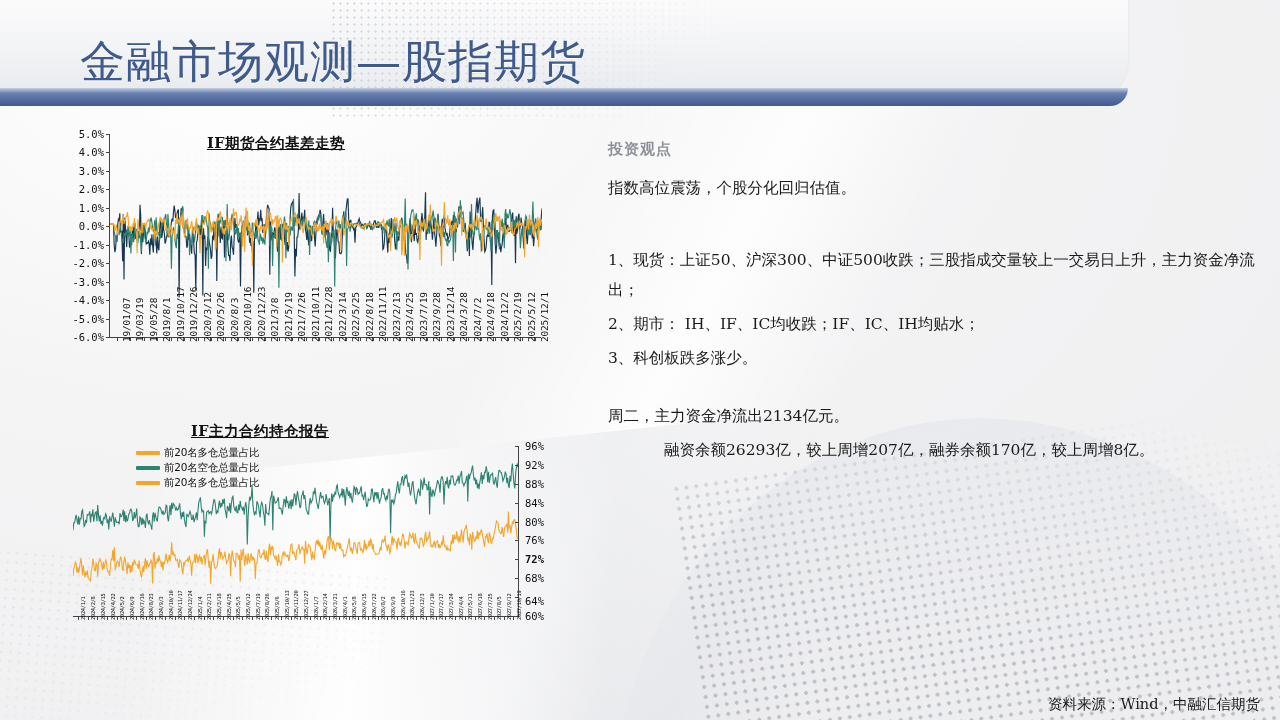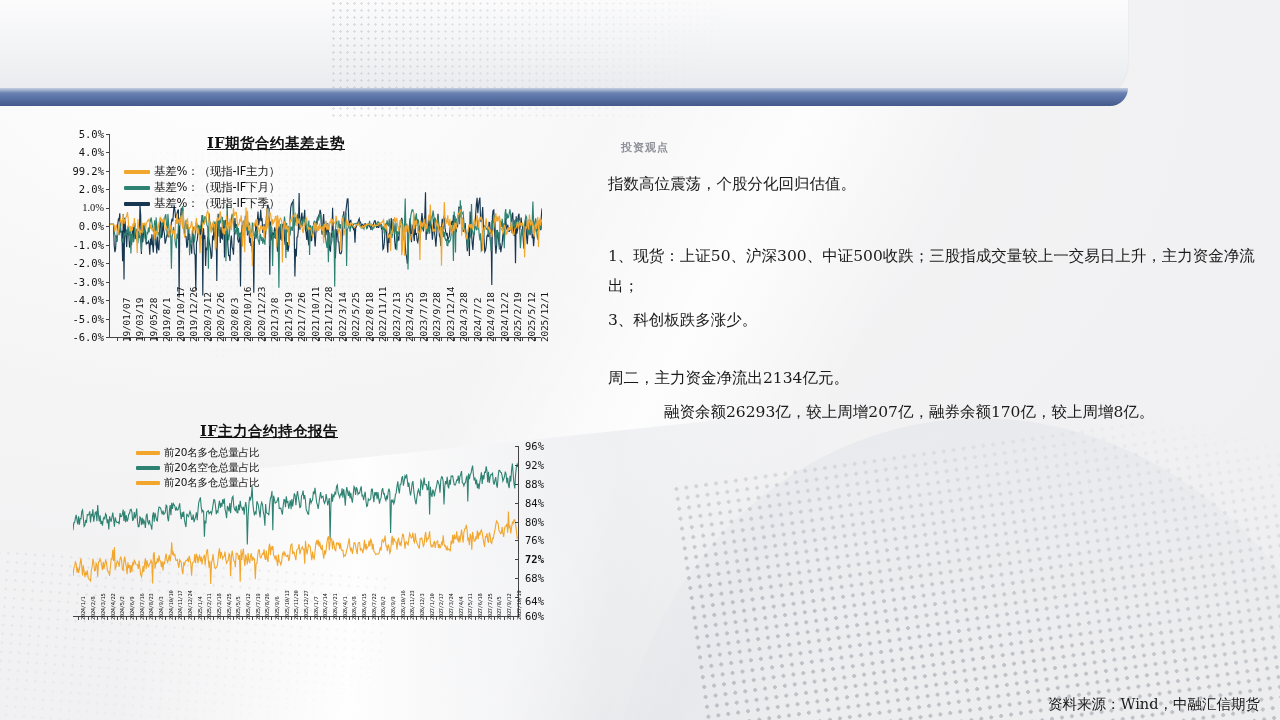--- a/index.html
+++ b/index.html
@@ -92,21 +92,21 @@
   .legend{position:absolute;}
   .legend-row{display:flex;align-items:center;margin-bottom:1px;white-space:nowrap;}
   .legend-swatch{width:26px;height:4px;margin-right:4px;flex:none;border-radius:1px;}
   .legend-label{font-size:11.5px;color:#111;
       font-family:"DejaVu Sans","Liberation Sans",sans-serif;letter-spacing:-.2px;}
   .legend2 .legend-label{font-size:10.5px;}
   .legend2 .legend-swatch{width:24px;height:4px;}
 
   
   .text-col{position:absolute;left:608px;top:140px;width:660px;}
-  .sec-head{font-size:11px;color:#8e9199;margin:0 0 14px 13px;font-weight:bold;
+  .sec-head{font-size:15px;color:#8e9199;margin:0 0 14px 0;font-weight:bold;
       font-family:"DejaVu Serif","Liberation Serif",serif;letter-spacing:1px;}
   .para{font-size:15.5px;color:#1a1a1a;line-height:30px;margin:0 0 4px 0;
       font-family:"DejaVu Serif","Liberation Serif",serif;}
   .gap-lg{height:38px;}
   .gap-md{height:24px;}
   .indent{padding-left:56px;}
   .source{position:absolute;right:10px;bottom:0;font-size:14.5px;color:#1a1a1a;
       font-family:"DejaVu Serif","Liberation Serif",serif;white-space:nowrap;}
   .source-wrap{position:absolute;left:608px;top:690px;width:662px;height:24px;}
 </style>
@@ -119,37 +119,38 @@
   <div class="bg-sheen2"></div>
   <div class="dots dots-mid"></div>
   <div class="dots dots-bl"></div>
   <div class="dots dots-br"></div>
 
   <div class="header">
     <div class="header-plate"></div>
     <div class="dots dots-header"></div>
     <div class="header-bar"></div>
     <div class="header-bar-hi"></div>
+    <div class="slide-title">金融市场观测—股指期货</div>
   </div>
 
   <div class="chart-col">
 
     <div class="chart-box" style="position:absolute;left:0;top:0;width:520px;height:280px;">
       <div class="chart-title" style="top:8px;left:40px;width:380px;">IF期货合约基差走势</div>
 
       <div id="c1-ylabels">
           <div class="ylab" style="top:3px;right:462px;width:60px;">5.0%</div>
           <div class="tick" style="left:60px;top:8px;"></div>
           <div class="ylab" style="top:21.454545454545457px;right:462px;width:60px;">4.0%</div>
           <div class="tick" style="left:60px;top:26.454545454545457px;"></div>
-          <div class="ylab" style="top:39.909090909090914px;right:462px;width:60px;">99.2%</div>
+          <div class="ylab" style="top:39.909090909090914px;right:462px;width:60px;">3.0%</div>
           <div class="tick" style="left:60px;top:44.909090909090914px;"></div>
           <div class="ylab" style="top:58.36363636363636px;right:462px;width:60px;">2.0%</div>
           <div class="tick" style="left:60px;top:63.36363636363636px;"></div>
-          <div class="ylab" style="top:76.81818181818183px;right:462px;width:60px;font-family:Liberation Serif, serif;">1.0%</div>
+          <div class="ylab" style="top:76.81818181818183px;right:462px;width:60px;">1.0%</div>
           <div class="tick" style="left:60px;top:81.81818181818183px;"></div>
           <div class="ylab" style="top:95.27272727272727px;right:462px;width:60px;">0.0%</div>
           <div class="tick" style="left:60px;top:100.27272727272727px;"></div>
           <div class="ylab" style="top:113.72727272727272px;right:462px;width:60px;">-1.0%</div>
           <div class="tick" style="left:60px;top:118.72727272727272px;"></div>
           <div class="ylab" style="top:132.1818181818182px;right:462px;width:60px;">-2.0%</div>
           <div class="tick" style="left:60px;top:137.1818181818182px;"></div>
           <div class="ylab" style="top:150.63636363636365px;right:462px;width:60px;">-3.0%</div>
           <div class="tick" style="left:60px;top:155.63636363636365px;"></div>
           <div class="ylab" style="top:169.0909090909091px;right:462px;width:60px;">-4.0%</div>
@@ -161,34 +162,20 @@
         </div>
       <div class="axisline" style="left:63px;top:8px;width:1px;height:203px;"></div>
       <div class="axisline" style="left:63px;top:211px;width:432px;height:1px;"></div>
 
       <svg id="c1-plot" width="432" height="203" viewBox="0 0 432 203" preserveAspectRatio="none" style="position:absolute;left:64px;top:8px;">
           <polyline fill="none" stroke="#17364F" stroke-width="1.15" points="0.0,90.4 0.7,90.4 1.4,90.4 2.1,90.4 2.8,90.4 3.5,90.4 4.2,111.5 4.9,118.2 5.6,114.6 6.3,101.8 7.0,107.7 7.7,90.8 8.4,85.4 9.1,86.4 9.8,79.2 10.5,97.9 11.2,97.7 11.9,97.4 12.6,127.2 13.3,80.1 14.0,145.4 14.7,83.7 15.4,91.8 16.1,104.3 16.7,113.1 17.4,95.9 18.1,98.7 18.8,100.1 19.5,113.5 20.2,111.5 20.9,100.3 21.6,110.9 22.3,95.8 23.0,93.1 23.7,105.9 24.4,89.0 25.1,101.7 25.8,104.9 26.5,95.1 27.2,101.8 27.9,96.7 28.6,102.1 29.3,104.1 30.0,70.8 30.7,81.4 31.4,120.0 32.1,95.9 32.8,108.3 33.5,99.2 34.2,97.4 34.9,91.0 35.6,105.7 36.3,109.9 37.0,108.8 37.7,109.2 38.4,107.3 39.1,109.7 39.8,120.6 40.5,104.6 41.2,111.3 41.9,100.3 42.6,111.3 43.3,118.5 44.0,101.3 44.7,97.8 45.4,100.9 46.1,108.4 46.8,119.5 47.5,102.5 48.2,113.8 48.9,116.3 49.6,99.9 50.2,84.8 50.9,90.1 51.6,103.8 52.3,100.4 53.0,86.8 53.7,96.2 54.4,99.9 55.1,109.7 55.8,107.3 56.5,102.4 57.2,100.7 57.9,100.4 58.6,103.1 59.3,97.2 60.0,99.1 60.7,95.4 61.4,88.3 62.1,84.6 62.8,87.4 63.5,77.8 64.2,71.6 64.9,76.7 65.6,84.0 66.3,81.3 67.0,79.4 67.7,76.8 68.4,75.4 69.1,163.5 69.8,88.3 70.5,84.5 71.2,74.2 71.9,79.1 72.6,72.5 73.3,81.0 74.0,94.5 74.7,101.0 75.4,102.7 76.1,102.6 76.8,113.8 77.5,111.5 78.2,95.9 78.9,106.1 79.6,99.8 80.3,108.8 81.0,113.7 81.7,119.7 82.4,96.4 83.1,92.8 83.7,109.0 84.4,119.7 85.1,120.7 85.8,155.9 86.5,108.5 87.2,106.1 87.9,99.1 88.6,92.6 89.3,96.1 90.0,92.4 90.7,104.5 91.4,93.4 92.1,81.0 92.8,161.6 93.5,94.3 94.2,105.2 94.9,101.2 95.6,131.9 96.3,113.5 97.0,116.2 97.7,103.3 98.4,103.3 99.1,106.9 99.8,111.1 100.5,115.9 101.2,124.8 101.9,122.1 102.6,101.4 103.3,106.3 104.0,92.3 104.7,103.0 105.4,107.5 106.1,87.4 106.8,146.9 107.5,90.5 108.2,79.7 108.9,95.7 109.6,95.8 110.3,109.0 111.0,92.7 111.7,104.1 112.4,104.8 113.1,89.5 113.8,88.6 114.5,123.5 115.2,85.9 115.9,90.8 116.5,85.9 117.2,96.8 117.9,111.1 118.6,121.5 119.3,121.6 120.0,126.9 120.7,107.3 121.4,101.5 122.1,113.3 122.8,115.2 123.5,120.8 124.2,103.1 124.9,83.9 125.6,93.9 126.3,90.8 127.0,90.5 127.7,104.6 128.4,108.1 129.1,107.3 129.8,98.7 130.5,152.5 131.2,102.8 131.9,91.2 132.6,95.6 133.3,86.8 134.0,101.6 134.7,93.6 135.4,81.7 136.1,88.3 136.8,83.6 137.5,101.4 138.2,95.3 138.9,93.5 139.6,108.8 140.3,103.9 141.0,112.0 141.7,109.5 142.4,117.7 143.1,107.3 143.8,158.8 144.5,103.9 145.2,102.7 145.9,89.0 146.6,103.4 147.3,87.1 148.0,77.5 148.7,91.5 149.4,85.2 150.0,86.0 150.7,75.8 151.4,86.1 152.1,85.2 152.8,99.0 153.5,93.1 154.2,90.2 154.9,104.2 155.6,100.5 156.3,85.0 157.0,75.7 157.7,70.8 158.4,73.2 159.1,74.7 159.8,140.7 160.5,87.4 161.2,100.4 161.9,106.4 162.6,98.3 163.3,103.2 164.0,99.0 164.7,93.2 165.4,104.6 166.1,95.2 166.8,106.0 167.5,117.8 168.2,109.6 168.9,92.2 169.6,93.4 170.3,105.7 171.0,93.2 171.7,106.7 172.4,89.8 173.1,92.8 173.8,90.2 174.5,105.3 175.2,111.2 175.9,94.9 176.6,115.9 177.3,108.0 178.0,117.6 178.7,113.1 179.4,95.4 180.1,84.0 180.8,73.3 181.5,69.9 182.2,68.7 182.8,67.7 183.5,80.5 184.2,99.0 184.9,142.6 185.6,114.8 186.3,122.5 187.0,103.1 187.7,102.9 188.4,95.8 189.1,58.9 189.8,95.7 190.5,90.9 191.2,83.7 191.9,78.7 192.6,91.9 193.3,83.8 194.0,84.8 194.7,75.7 195.4,95.5 196.1,99.1 196.8,106.0 197.5,90.4 198.2,106.1 198.9,111.3 199.6,93.0 200.3,92.3 201.0,106.8 201.7,106.4 202.4,94.1 203.1,100.0 203.8,89.8 204.5,103.6 205.2,112.4 205.9,99.1 206.6,88.0 207.3,84.4 208.0,85.3 208.7,81.1 209.4,81.2 210.1,75.9 210.8,79.2 211.5,94.6 212.2,100.8 212.9,89.1 213.6,80.1 214.3,92.5 215.0,103.3 215.7,87.0 216.3,94.2 217.0,101.1 217.7,89.3 218.4,96.5 219.1,107.6 219.8,116.3 220.5,117.1 221.2,100.3 221.9,101.6 222.6,73.8 223.3,98.6 224.0,102.9 224.7,115.3 225.4,124.3 226.1,107.8 226.8,95.4 227.5,97.6 228.2,107.9 228.9,108.1 229.6,118.7 230.3,119.6 231.0,119.7 231.7,117.5 232.4,99.7 233.1,87.7 233.8,77.2 234.5,90.3 235.2,88.9 235.9,77.0 236.6,71.1 237.3,65.0 238.0,64.9 238.7,84.8 239.4,89.3 240.1,87.1 240.8,86.4 241.5,89.9 242.2,93.2 242.9,92.3 243.6,95.5 244.3,94.8 245.0,108.7 245.7,93.3 246.4,92.8 247.1,89.4 247.8,89.1 248.5,86.5 249.2,84.6 249.8,88.0 250.5,88.1 251.2,90.6 251.9,93.3 252.6,89.9 253.3,93.5 254.0,91.8 254.7,89.9 255.4,89.7 256.1,90.9 256.8,94.2 257.5,93.4 258.2,89.8 258.9,90.1 259.6,92.8 260.3,92.5 261.0,96.0 261.7,91.4 262.4,91.2 263.1,91.3 263.8,88.8 264.5,86.8 265.2,86.8 265.9,90.6 266.6,93.4 267.3,93.3 268.0,89.7 268.7,94.0 269.4,90.4 270.1,89.9 270.8,91.1 271.5,94.6 272.2,96.3 272.9,115.5 273.6,114.4 274.3,108.8 275.0,97.7 275.7,89.5 276.4,96.7 277.1,108.7 277.8,118.6 278.5,99.6 279.2,109.0 279.9,95.4 280.6,93.6 281.3,84.1 282.0,101.7 282.6,96.9 283.3,85.2 284.0,91.9 284.7,106.8 285.4,114.4 286.1,113.1 286.8,97.1 287.5,107.6 288.2,102.4 288.9,106.6 289.6,90.3 290.3,92.0 291.0,88.2 291.7,83.8 292.4,87.5 293.1,98.6 293.8,91.2 294.5,95.0 295.2,110.0 295.9,119.9 296.6,122.8 297.3,129.6 298.0,123.1 298.7,103.5 299.4,91.5 300.1,84.0 300.8,100.8 301.5,108.3 302.2,91.5 302.9,92.8 303.6,100.7 304.3,107.1 305.0,90.2 305.7,100.7 306.4,99.0 307.1,106.5 307.8,108.3 308.5,103.7 309.2,91.6 309.9,105.4 310.6,95.7 311.3,86.4 312.0,79.1 312.7,87.3 313.4,97.5 314.1,89.6 314.8,82.0 315.5,58.3 316.1,106.0 316.8,90.8 317.5,99.5 318.2,91.8 318.9,83.2 319.6,94.7 320.3,93.2 321.0,81.9 321.7,95.6 322.4,105.6 323.1,97.1 323.8,84.8 324.5,98.1 325.2,104.5 325.9,112.7 326.6,101.7 327.3,90.0 328.0,79.7 328.7,89.6 329.4,101.9 330.1,103.2 330.8,112.1 331.5,95.1 332.2,84.9 332.9,94.7 333.6,83.3 334.3,81.7 335.0,93.9 335.7,98.2 336.4,101.5 337.1,98.9 337.8,105.9 338.5,104.3 339.2,102.6 339.9,96.6 340.6,88.7 341.3,90.8 342.0,86.9 342.7,94.8 343.4,81.1 344.1,92.0 344.8,82.1 345.5,90.3 346.2,98.2 346.9,91.5 347.6,92.2 348.3,82.9 348.9,73.1 349.6,73.5 350.3,73.2 351.0,72.5 351.7,88.4 352.4,83.8 353.1,97.2 353.8,97.1 354.5,96.2 355.2,89.1 355.9,100.2 356.6,106.4 357.3,117.3 358.0,107.1 358.7,92.6 359.4,121.9 360.1,77.5 360.8,89.7 361.5,98.4 362.2,109.4 362.9,116.0 363.6,103.9 364.3,98.8 365.0,89.1 365.7,79.5 366.4,69.9 367.1,63.9 367.8,79.1 368.5,72.0 369.2,66.5 369.9,63.6 370.6,86.2 371.3,88.1 372.0,81.9 372.7,73.0 373.4,92.5 374.1,106.1 374.8,117.7 375.5,116.3 376.2,112.0 376.9,102.2 377.6,100.9 378.3,102.9 379.0,88.3 379.7,88.6 380.4,98.8 381.1,97.9 381.8,151.1 382.4,82.6 383.1,76.5 383.8,75.9 384.5,94.6 385.2,109.5 385.9,119.8 386.6,111.9 387.3,96.1 388.0,99.8 388.7,107.7 389.4,112.6 390.1,109.2 390.8,118.1 391.5,113.5 392.2,109.8 392.9,100.2 393.6,98.3 394.3,107.6 395.0,94.1 395.7,83.8 396.4,93.5 397.1,95.9 397.8,90.7 398.5,96.9 399.2,97.4 399.9,96.3 400.6,95.3 401.3,89.1 402.0,81.2 402.7,78.6 403.4,95.0 404.1,101.9 404.8,86.2 405.5,129.3 406.2,82.2 406.9,99.6 407.6,95.5 408.3,82.1 409.0,79.7 409.7,95.6 410.4,90.9 411.1,83.6 411.8,91.0 412.5,90.5 413.2,105.2 413.9,114.6 414.6,97.4 415.3,86.3 415.9,87.7 416.6,103.0 417.3,110.3 418.0,98.8 418.7,88.9 419.4,85.0 420.1,101.2 420.8,87.4 421.5,88.7 422.2,104.3 422.9,100.4 423.6,112.3 424.3,102.8 425.0,90.3 425.7,86.3 426.4,97.3 427.1,96.8 427.8,90.4 428.5,97.8 429.2,86.3 429.9,91.9 430.6,96.1 431.3,82.6 432.0,74.4"></polyline>
           <polyline fill="none" stroke="#2E8271" stroke-width="1.15" points="0.0,90.4 0.7,90.4 1.4,90.4 2.1,90.4 2.8,90.4 3.5,90.4 4.2,97.1 4.9,100.9 5.6,102.2 6.3,106.8 7.0,106.6 7.7,96.6 8.4,96.4 9.1,101.2 9.8,94.5 10.5,90.9 11.2,98.8 11.9,106.6 12.6,105.6 13.3,109.1 14.0,99.2 14.7,99.6 15.4,102.8 16.1,99.2 16.7,95.6 17.4,99.1 18.1,91.6 18.8,99.6 19.5,101.9 20.2,94.3 20.9,119.5 21.6,101.1 22.3,100.9 23.0,107.8 23.7,107.6 24.4,99.4 25.1,89.0 25.8,99.9 26.5,106.0 27.2,105.7 27.9,109.3 28.6,98.4 29.3,101.8 30.0,102.5 30.7,108.5 31.4,117.5 32.1,97.5 32.8,100.0 33.5,89.5 34.2,95.4 34.9,103.1 35.6,107.1 36.3,106.9 37.0,98.7 37.7,99.6 38.4,93.6 39.1,98.5 39.8,89.2 40.5,86.1 41.2,83.5 41.9,88.6 42.6,93.2 43.3,97.1 44.0,95.2 44.7,86.3 45.4,111.6 46.1,83.4 46.8,91.6 47.5,101.8 48.2,98.5 48.9,98.6 49.6,105.3 50.2,104.3 50.9,99.1 51.6,88.7 52.3,92.1 53.0,87.4 53.7,86.9 54.4,86.7 55.1,82.1 55.8,80.2 56.5,90.8 57.2,103.2 57.9,79.9 58.6,89.3 59.3,99.0 60.0,99.8 60.7,101.5 61.4,134.7 62.1,102.6 62.8,98.3 63.5,93.1 64.2,97.0 64.9,105.7 65.6,110.6 66.3,114.2 67.0,99.9 67.7,104.6 68.4,91.8 69.1,85.2 69.8,84.4 70.5,83.7 71.2,82.3 71.9,75.9 72.6,72.2 73.3,84.5 74.0,95.4 74.7,95.8 75.4,93.1 76.1,85.8 76.8,95.1 77.5,89.8 78.2,98.5 78.9,92.9 79.6,121.3 80.3,106.4 81.0,108.7 81.7,107.7 82.4,102.2 83.1,100.5 83.7,100.9 84.4,108.5 85.1,102.5 85.8,95.6 86.5,88.0 87.2,91.6 87.9,96.0 88.6,90.8 89.3,101.0 90.0,91.6 90.7,94.8 91.4,86.2 92.1,90.3 92.8,81.3 93.5,88.9 94.2,89.6 94.9,82.2 95.6,84.5 96.3,84.1 97.0,91.3 97.7,92.9 98.4,134.7 99.1,79.2 99.8,88.0 100.5,88.6 101.2,94.7 101.9,94.9 102.6,94.0 103.3,97.7 104.0,87.4 104.7,90.9 105.4,96.5 106.1,97.9 106.8,92.8 107.5,85.3 108.2,84.7 108.9,102.7 109.6,87.0 110.3,88.3 111.0,84.7 111.7,83.1 112.4,83.6 113.1,93.3 113.8,86.4 114.5,90.8 115.2,93.6 115.9,127.3 116.5,102.0 117.2,70.0 117.9,98.6 118.6,106.3 119.3,101.7 120.0,91.8 120.7,92.7 121.4,84.5 122.1,79.9 122.8,82.7 123.5,87.9 124.2,98.0 124.9,95.9 125.6,100.3 126.3,91.5 127.0,97.5 127.7,103.7 128.4,94.1 129.1,103.5 129.8,101.0 130.5,98.6 131.2,103.4 131.9,102.0 132.6,103.9 133.3,97.2 134.0,91.9 134.7,95.4 135.4,90.0 136.1,85.9 136.8,95.7 137.5,94.6 138.2,99.8 138.9,88.7 139.6,90.0 140.3,99.7 141.0,102.8 141.7,99.5 142.4,88.5 143.1,95.8 143.8,101.9 144.5,102.3 145.2,97.4 145.9,105.0 146.6,96.1 147.3,97.0 148.0,105.3 148.7,107.5 149.4,110.7 150.0,100.1 150.7,101.0 151.4,107.0 152.1,103.0 152.8,109.8 153.5,105.1 154.2,106.7 154.9,110.6 155.6,96.4 156.3,94.9 157.0,87.0 157.7,92.0 158.4,83.5 159.1,83.0 159.8,111.8 160.5,91.5 161.2,93.0 161.9,93.9 162.6,131.9 163.3,101.1 164.0,104.0 164.7,97.1 165.4,104.4 166.1,94.0 166.8,94.0 167.5,96.5 168.2,105.0 168.9,153.8 169.6,101.0 170.3,90.8 171.0,90.6 171.7,100.3 172.4,97.7 173.1,96.2 173.8,89.9 174.5,82.6 175.2,89.9 175.9,124.1 176.6,89.0 177.3,98.1 178.0,93.3 178.7,92.6 179.4,98.7 180.1,101.7 180.8,93.1 181.5,93.3 182.2,96.9 182.8,92.7 183.5,64.9 184.2,91.8 184.9,91.2 185.6,82.8 186.3,87.9 187.0,82.0 187.7,80.7 188.4,88.0 189.1,84.7 189.8,87.1 190.5,92.6 191.2,90.4 191.9,92.5 192.6,87.0 193.3,83.9 194.0,86.0 194.7,88.3 195.4,83.4 196.1,87.6 196.8,97.1 197.5,91.6 198.2,92.6 198.9,86.5 199.6,120.9 200.3,91.3 201.0,93.9 201.7,98.9 202.4,91.7 203.1,97.0 203.8,88.1 204.5,87.1 205.2,87.9 205.9,94.5 206.6,89.7 207.3,89.9 208.0,82.3 208.7,86.3 209.4,79.4 210.1,83.4 210.8,81.0 211.5,89.8 212.2,99.8 212.9,90.7 213.6,90.2 214.3,100.1 215.0,100.6 215.7,105.7 216.3,109.8 217.0,113.8 217.7,99.8 218.4,128.2 219.1,98.1 219.8,105.6 220.5,111.6 221.2,109.3 221.9,107.2 222.6,96.8 223.3,103.4 224.0,95.3 224.7,152.5 225.4,98.2 226.1,87.8 226.8,87.3 227.5,90.8 228.2,93.8 228.9,86.5 229.6,94.7 230.3,90.1 231.0,94.8 231.7,91.9 232.4,84.0 233.1,80.9 233.8,91.5 234.5,94.8 235.2,84.9 235.9,79.1 236.6,132.1 237.3,95.4 238.0,94.3 238.7,91.7 239.4,90.7 240.1,97.7 240.8,92.0 241.5,90.0 242.2,90.0 242.9,92.6 243.6,90.0 244.3,90.0 245.0,89.7 245.7,89.8 246.4,89.4 247.1,89.4 247.8,90.2 248.5,90.5 249.2,88.3 249.8,91.2 250.5,91.6 251.2,93.8 251.9,92.5 252.6,93.9 253.3,93.2 254.0,94.8 254.7,91.6 255.4,92.0 256.1,92.4 256.8,94.1 257.5,91.2 258.2,91.6 258.9,91.4 259.6,86.9 260.3,92.3 261.0,92.7 261.7,93.6 262.4,95.3 263.1,92.0 263.8,94.0 264.5,92.0 265.2,92.0 265.9,91.8 266.6,89.6 267.3,88.6 268.0,87.6 268.7,88.9 269.4,88.8 270.1,90.3 270.8,91.3 271.5,90.5 272.2,93.1 272.9,95.8 273.6,92.3 274.3,99.9 275.0,93.5 275.7,96.0 276.4,90.6 277.1,86.3 277.8,90.9 278.5,91.7 279.2,84.7 279.9,93.8 280.6,99.1 281.3,100.3 282.0,104.0 282.6,91.9 283.3,85.6 284.0,96.6 284.7,100.4 285.4,94.5 286.1,88.8 286.8,116.3 287.5,97.4 288.2,99.7 288.9,100.4 289.6,94.7 290.3,86.0 291.0,88.2 291.7,88.6 292.4,87.0 293.1,106.7 293.8,98.4 294.5,90.9 295.2,64.5 295.9,97.2 296.6,90.9 297.3,92.1 298.0,135.6 298.7,97.1 299.4,99.9 300.1,89.8 300.8,81.6 301.5,78.0 302.2,75.8 302.9,76.0 303.6,79.6 304.3,83.8 305.0,90.9 305.7,82.7 306.4,79.3 307.1,92.1 307.8,85.6 308.5,86.2 309.2,93.5 309.9,102.9 310.6,98.1 311.3,91.0 312.0,91.2 312.7,95.7 313.4,90.8 314.1,85.6 314.8,86.5 315.5,95.0 316.1,96.2 316.8,89.5 317.5,100.1 318.2,97.1 318.9,92.3 319.6,99.7 320.3,89.3 321.0,82.6 321.7,88.7 322.4,81.5 323.1,76.7 323.8,81.9 324.5,88.4 325.2,83.7 325.9,89.1 326.6,95.3 327.3,87.6 328.0,82.7 328.7,92.5 329.4,94.8 330.1,92.3 330.8,97.7 331.5,103.8 332.2,97.3 332.9,93.5 333.6,103.2 334.3,97.8 335.0,104.3 335.7,106.3 336.4,105.7 337.1,111.6 337.8,111.8 338.5,105.8 339.2,108.2 339.9,107.1 340.6,105.1 341.3,99.3 342.0,93.7 342.7,88.8 343.4,127.1 344.1,77.6 344.8,83.7 345.5,118.4 346.2,84.2 346.9,91.0 347.6,84.4 348.3,81.2 348.9,76.2 349.6,90.3 350.3,66.3 351.0,83.3 351.7,80.2 352.4,79.2 353.1,78.2 353.8,86.7 354.5,95.3 355.2,94.4 355.9,98.7 356.6,103.5 357.3,109.6 358.0,114.5 358.7,106.0 359.4,104.4 360.1,103.9 360.8,99.4 361.5,69.9 362.2,95.8 362.9,99.1 363.6,101.2 364.3,98.5 365.0,89.4 365.7,92.5 366.4,95.8 367.1,95.4 367.8,85.6 368.5,91.9 369.2,100.6 369.9,106.4 370.6,99.3 371.3,116.7 372.0,115.4 372.7,95.9 373.4,103.5 374.1,97.1 374.8,91.7 375.5,91.8 376.2,94.8 376.9,95.3 377.6,94.0 378.3,101.0 379.0,96.1 379.7,102.9 380.4,107.9 381.1,117.2 381.8,86.5 382.4,94.7 383.1,87.8 383.8,88.5 384.5,81.6 385.2,90.4 385.9,111.8 386.6,96.7 387.3,97.1 388.0,102.2 388.7,98.3 389.4,115.5 390.1,86.8 390.8,87.9 391.5,93.0 392.2,84.9 392.9,95.6 393.6,89.2 394.3,114.3 395.0,79.8 395.7,75.1 396.4,85.9 397.1,79.5 397.8,83.8 398.5,83.4 399.2,79.5 399.9,75.4 400.6,79.9 401.3,90.9 402.0,99.3 402.7,94.5 403.4,85.3 404.1,91.8 404.8,93.6 405.5,85.1 406.2,91.1 406.9,91.6 407.6,84.1 408.3,87.0 409.0,93.4 409.7,95.7 410.4,114.3 411.1,103.4 411.8,94.7 412.5,101.0 413.2,100.3 413.9,92.3 414.6,94.3 415.3,85.4 415.9,81.8 416.6,83.5 417.3,92.3 418.0,101.3 418.7,91.0 419.4,100.2 420.1,88.9 420.8,99.3 421.5,91.1 422.2,86.6 422.9,67.5 423.6,88.3 424.3,93.4 425.0,88.0 425.7,84.4 426.4,95.1 427.1,101.8 427.8,105.7 428.5,95.5 429.2,88.9 429.9,93.1 430.6,95.3 431.3,87.3 432.0,95.8"></polyline>
           <polyline fill="none" stroke="#F2A62C" stroke-width="1.15" points="0.0,90.4 0.7,90.4 1.4,90.4 2.1,90.4 2.8,90.4 3.5,90.4 4.2,91.2 4.9,97.6 5.6,94.0 6.3,90.7 7.0,94.5 7.7,100.6 8.4,97.8 9.1,91.8 9.8,88.6 10.5,85.1 11.2,86.7 11.9,92.4 12.6,85.6 13.3,80.4 14.0,89.9 14.7,85.6 15.4,85.3 16.1,82.9 16.7,82.2 17.4,78.1 18.1,83.6 18.8,92.6 19.5,92.9 20.2,97.4 20.9,92.0 21.6,94.6 22.3,96.6 23.0,89.6 23.7,91.5 24.4,84.0 25.1,92.5 25.8,94.5 26.5,99.2 27.2,119.2 27.9,85.3 28.6,92.1 29.3,95.7 30.0,100.8 30.7,95.8 31.4,98.2 32.1,98.6 32.8,89.6 33.5,90.3 34.2,90.7 34.9,88.6 35.6,95.2 36.3,89.9 37.0,88.2 37.7,86.5 38.4,87.0 39.1,84.7 39.8,89.5 40.5,94.8 41.2,90.9 41.9,96.1 42.6,96.0 43.3,94.2 44.0,93.0 44.7,105.3 45.4,97.3 46.1,97.3 46.8,100.4 47.5,101.5 48.2,93.8 48.9,89.2 49.6,87.0 50.2,82.9 50.9,86.3 51.6,84.9 52.3,88.0 53.0,87.7 53.7,83.9 54.4,87.2 55.1,93.9 55.8,96.5 56.5,93.2 57.2,95.4 57.9,96.3 58.6,100.1 59.3,103.7 60.0,98.2 60.7,90.8 61.4,93.6 62.1,100.0 62.8,97.0 63.5,98.1 64.2,96.4 64.9,105.3 65.6,85.4 66.3,90.0 67.0,79.6 67.7,89.9 68.4,87.0 69.1,84.9 69.8,91.4 70.5,84.8 71.2,81.3 71.9,88.7 72.6,94.7 73.3,77.0 74.0,98.8 74.7,103.6 75.4,99.3 76.1,90.5 76.8,87.9 77.5,84.2 78.2,93.3 78.9,94.7 79.6,94.5 80.3,93.9 81.0,90.8 81.7,87.1 82.4,93.1 83.1,99.4 83.7,99.2 84.4,92.3 85.1,96.2 85.8,88.5 86.5,84.0 87.2,99.2 87.9,93.9 88.6,98.4 89.3,101.7 90.0,119.2 90.7,100.7 91.4,102.2 92.1,97.9 92.8,89.2 93.5,89.9 94.2,89.7 94.9,86.5 95.6,88.4 96.3,82.5 97.0,79.0 97.7,77.0 98.4,79.2 99.1,89.0 99.8,87.2 100.5,94.4 101.2,98.7 101.9,94.9 102.6,89.4 103.3,87.9 104.0,92.0 104.7,90.1 105.4,116.2 106.1,113.4 106.8,86.4 107.5,83.4 108.2,86.3 108.9,85.8 109.6,80.2 110.3,77.4 111.0,83.8 111.7,87.9 112.4,94.9 113.1,99.6 113.8,94.3 114.5,100.4 115.2,93.7 115.9,97.0 116.5,81.4 117.2,90.9 117.9,95.5 118.6,89.2 119.3,90.5 120.0,84.3 120.7,92.7 121.4,96.1 122.1,88.0 122.8,88.2 123.5,74.4 124.2,82.1 124.9,80.1 125.6,78.2 126.3,78.2 127.0,85.6 127.7,92.6 128.4,90.6 129.1,90.2 129.8,85.8 130.5,86.8 131.2,81.2 131.9,90.6 132.6,112.7 133.3,93.1 134.0,85.8 134.7,118.0 135.4,91.9 136.1,73.5 136.8,93.2 137.5,76.8 138.2,91.5 138.9,96.9 139.6,91.3 140.3,103.0 141.0,101.5 141.7,98.5 142.4,131.8 143.1,95.0 143.8,88.7 144.5,92.5 145.2,89.0 145.9,85.5 146.6,92.5 147.3,85.3 148.0,94.1 148.7,94.1 149.4,100.2 150.0,96.1 150.7,92.1 151.4,91.5 152.1,95.9 152.8,92.9 153.5,92.2 154.2,103.9 154.9,91.8 155.6,95.8 156.3,97.2 157.0,74.5 157.7,94.5 158.4,88.0 159.1,82.8 159.8,78.5 160.5,79.5 161.2,84.9 161.9,91.9 162.6,85.0 163.3,89.6 164.0,87.6 164.7,86.4 165.4,82.4 166.1,82.3 166.8,113.0 167.5,81.2 168.2,86.1 168.9,93.4 169.6,85.9 170.3,84.1 171.0,85.0 171.7,87.6 172.4,128.6 173.1,97.1 173.8,92.7 174.5,87.2 175.2,94.7 175.9,95.1 176.6,92.3 177.3,94.9 178.0,93.9 178.7,111.3 179.4,92.0 180.1,85.2 180.8,87.6 181.5,86.7 182.2,82.1 182.8,82.7 183.5,82.0 184.2,81.2 184.9,81.1 185.6,79.5 186.3,83.5 187.0,92.1 187.7,87.7 188.4,89.5 189.1,84.3 189.8,89.6 190.5,92.9 191.2,92.9 191.9,91.3 192.6,96.9 193.3,99.0 194.0,91.8 194.7,91.5 195.4,87.0 196.1,83.9 196.8,85.1 197.5,92.6 198.2,95.0 198.9,93.4 199.6,94.8 200.3,94.8 201.0,94.3 201.7,100.1 202.4,102.2 203.1,99.8 203.8,91.0 204.5,90.0 205.2,97.4 205.9,88.9 206.6,95.1 207.3,96.8 208.0,91.9 208.7,96.9 209.4,89.6 210.1,95.0 210.8,93.1 211.5,93.5 212.2,97.0 212.9,91.8 213.6,109.3 214.3,90.0 215.0,93.7 215.7,86.7 216.3,92.6 217.0,96.1 217.7,90.0 218.4,95.0 219.1,95.8 219.8,88.1 220.5,88.6 221.2,84.6 221.9,92.1 222.6,85.0 223.3,86.9 224.0,88.4 224.7,89.0 225.4,88.1 226.1,81.9 226.8,85.8 227.5,88.5 228.2,99.5 228.9,96.4 229.6,94.4 230.3,99.2 231.0,116.6 231.7,88.7 232.4,85.0 233.1,83.7 233.8,101.8 234.5,96.8 235.2,96.4 235.9,89.3 236.6,85.3 237.3,92.3 238.0,87.5 238.7,91.0 239.4,92.3 240.1,91.7 240.8,90.0 241.5,88.9 242.2,89.7 242.9,91.5 243.6,92.7 244.3,93.3 245.0,92.8 245.7,92.0 246.4,90.4 247.1,90.5 247.8,91.2 248.5,89.8 249.2,91.0 249.8,92.4 250.5,93.0 251.2,93.1 251.9,94.0 252.6,91.9 253.3,92.4 254.0,93.6 254.7,91.3 255.4,92.6 256.1,90.3 256.8,91.0 257.5,89.8 258.2,90.3 258.9,90.0 259.6,90.1 260.3,90.9 261.0,91.3 261.7,89.9 262.4,91.6 263.1,92.8 263.8,91.3 264.5,90.8 265.2,92.3 265.9,91.3 266.6,91.6 267.3,91.2 268.0,91.6 268.7,89.6 269.4,89.8 270.1,90.4 270.8,88.8 271.5,88.1 272.2,88.5 272.9,86.9 273.6,85.7 274.3,93.6 275.0,91.6 275.7,95.1 276.4,90.4 277.1,97.0 277.8,99.2 278.5,103.3 279.2,102.2 279.9,99.9 280.6,117.0 281.3,96.8 282.0,99.9 282.6,94.9 283.3,87.0 284.0,87.4 284.7,83.1 285.4,88.8 286.1,86.1 286.8,83.9 287.5,91.0 288.2,94.6 288.9,97.2 289.6,88.5 290.3,91.3 291.0,85.4 291.7,121.3 292.4,115.1 293.1,90.2 293.8,93.3 294.5,121.7 295.2,92.8 295.9,92.2 296.6,98.2 297.3,90.8 298.0,92.1 298.7,96.8 299.4,100.0 300.1,103.5 300.8,105.1 301.5,100.5 302.2,100.6 302.9,100.0 303.6,77.8 304.3,95.1 305.0,86.9 305.7,89.1 306.4,86.0 307.1,91.6 307.8,98.5 308.5,97.4 309.2,98.9 309.9,126.0 310.6,87.1 311.3,92.4 312.0,88.6 312.7,93.1 313.4,89.7 314.1,84.6 314.8,90.4 315.5,97.2 316.1,89.3 316.8,95.0 317.5,90.6 318.2,86.0 318.9,80.7 319.6,86.7 320.3,70.6 321.0,83.6 321.7,89.2 322.4,92.7 323.1,97.8 323.8,95.3 324.5,95.6 325.2,98.4 325.9,89.5 326.6,85.6 327.3,92.5 328.0,89.4 328.7,94.8 329.4,97.8 330.1,99.2 330.8,92.9 331.5,131.7 332.2,93.2 332.9,90.0 333.6,91.4 334.3,68.0 335.0,83.8 335.7,84.2 336.4,89.6 337.1,87.5 337.8,81.4 338.5,91.2 339.2,91.1 339.9,85.0 340.6,92.3 341.3,98.0 342.0,99.3 342.7,95.8 343.4,91.2 344.1,97.2 344.8,89.0 345.5,89.3 346.2,95.1 346.9,90.0 347.6,84.8 348.3,79.5 348.9,80.1 349.6,77.7 350.3,76.4 351.0,75.8 351.7,101.8 352.4,84.3 353.1,92.4 353.8,94.8 354.5,97.0 355.2,99.2 355.9,101.2 356.6,105.1 357.3,99.2 358.0,97.7 358.7,91.6 359.4,92.4 360.1,90.1 360.8,94.4 361.5,89.9 362.2,93.1 362.9,95.5 363.6,89.7 364.3,85.4 365.0,91.8 365.7,91.6 366.4,86.3 367.1,80.9 367.8,85.2 368.5,93.8 369.2,87.8 369.9,83.1 370.6,85.1 371.3,82.4 372.0,87.6 372.7,117.0 373.4,99.6 374.1,93.0 374.8,95.5 375.5,89.0 376.2,84.4 376.9,91.8 377.6,92.7 378.3,95.7 379.0,92.7 379.7,97.3 380.4,96.2 381.1,99.8 381.8,103.0 382.4,99.1 383.1,96.1 383.8,93.4 384.5,86.8 385.2,82.0 385.9,79.2 386.6,87.5 387.3,82.7 388.0,87.4 388.7,83.7 389.4,81.8 390.1,86.8 390.8,93.0 391.5,95.5 392.2,94.3 392.9,99.1 393.6,97.4 394.3,91.1 395.0,91.5 395.7,95.6 396.4,100.1 397.1,99.5 397.8,93.3 398.5,96.9 399.2,93.9 399.9,93.3 400.6,95.9 401.3,87.9 402.0,93.2 402.7,98.3 403.4,101.1 404.1,100.5 404.8,94.3 405.5,94.1 406.2,93.7 406.9,90.2 407.6,87.7 408.3,94.7 409.0,91.6 409.7,86.6 410.4,91.7 411.1,88.8 411.8,92.4 412.5,88.7 413.2,91.5 413.9,92.5 414.6,123.2 415.3,99.4 415.9,92.3 416.6,94.5 417.3,86.8 418.0,87.5 418.7,95.6 419.4,80.5 420.1,87.5 420.8,91.7 421.5,86.8 422.2,89.2 422.9,92.1 423.6,98.3 424.3,102.7 425.0,91.6 425.7,89.9 426.4,94.9 427.1,87.4 427.8,82.9 428.5,113.1 429.2,86.4 429.9,84.8 430.6,91.8 431.3,85.5 432.0,87.7"></polyline>
         </svg>
 
-      <div class="legend" style="left:78px;top:38px;">
-        <div class="legend-row">
-          <span class="legend-swatch" style="background:#F2A62C"></span>
-          <span class="legend-label">基差%：（现指-IF主力）</span>
-        </div>
-        <div class="legend-row">
-          <span class="legend-swatch" style="background:#2E8271"></span>
-          <span class="legend-label">基差%：（现指-IF下月）</span>
-        </div>
-        <div class="legend-row">
-          <span class="legend-swatch" style="background:#17364F"></span>
-          <span class="legend-label">基差%：（现指-IF下季）</span>
-        </div>
-      </div>
 
       <div id="c1-xlabels">
           <div class="tickx" style="left:70.8px;top:211px;"></div>
           <div class="xlab" style="left:74.8px;top:216px;">19/01/07</div>
           <div class="tickx" style="left:84.3px;top:211px;"></div>
           <div class="xlab" style="left:88.3px;top:216px;">19/03/19</div>
           <div class="tickx" style="left:97.8px;top:211px;"></div>
           <div class="xlab" style="left:101.8px;top:216px;">19/05/28</div>
           <div class="tickx" style="left:111.3px;top:211px;"></div>
           <div class="xlab" style="left:115.3px;top:216px;">2019/8/1</div>
@@ -245,21 +232,21 @@
           <div class="tickx" style="left:462.3px;top:211px;"></div>
           <div class="xlab" style="left:466.3px;top:216px;">2025/2/19</div>
           <div class="tickx" style="left:475.8px;top:211px;"></div>
           <div class="xlab" style="left:479.8px;top:216px;">2025/5/12</div>
           <div class="tickx" style="left:489.3px;top:211px;"></div>
           <div class="xlab" style="left:493.3px;top:216px;">2025/12/1</div>
         </div>
     </div>
 
     <div class="chart-box" style="position:absolute;left:0;top:292px;width:520px;height:290px;">
-      <div class="chart-title" style="top:4px;left:43px;width:360px;">IF主力合约持仓报告</div>
+      <div class="chart-title" style="top:4px;left:34px;width:360px;">IF主力合约持仓报告</div>
 
       <svg id="c2-plot" width="445" height="170" viewBox="0 0 445 170" preserveAspectRatio="none" style="position:absolute;left:27px;top:28px;">
           <polyline fill="none" stroke="#2E8271" stroke-width="1.1" points="0.0,84.3 0.8,76.8 1.6,76.8 2.4,72.1 3.2,68.9 4.0,74.2 4.8,78.4 5.6,70.2 6.4,78.7 7.2,72.5 8.0,72.8 8.8,65.5 9.6,64.0 10.3,71.6 11.1,80.5 11.9,79.4 12.7,73.8 13.5,76.9 14.3,68.6 15.1,69.0 15.9,68.3 16.7,65.4 17.5,76.5 18.3,68.6 19.1,69.6 19.9,63.2 20.7,75.7 21.5,70.6 22.3,66.5 23.1,65.8 23.9,75.3 24.7,59.0 25.5,69.3 26.3,75.5 27.1,69.4 27.9,78.0 28.7,75.0 29.5,79.7 30.3,72.9 31.0,71.4 31.8,72.7 32.6,67.8 33.4,69.5 34.2,77.1 35.0,73.3 35.8,83.4 36.6,70.3 37.4,73.4 38.2,75.7 39.0,70.9 39.8,66.6 40.6,73.3 41.4,80.7 42.2,71.4 43.0,74.7 43.8,76.4 44.6,76.5 45.4,76.0 46.2,78.3 47.0,67.0 47.8,70.7 48.6,70.6 49.4,68.0 50.2,63.6 50.9,74.9 51.7,65.4 52.5,76.3 53.3,69.4 54.1,75.5 54.9,73.3 55.7,68.1 56.5,67.6 57.3,63.6 58.1,63.3 58.9,66.2 59.7,74.9 60.5,73.0 61.3,66.0 62.1,72.4 62.9,68.8 63.7,62.6 64.5,75.5 65.3,80.7 66.1,80.5 66.9,71.0 67.7,72.0 68.5,79.0 69.3,71.9 70.1,78.5 70.8,74.3 71.6,76.2 72.4,82.0 73.2,69.8 74.0,67.6 74.8,75.9 75.6,77.8 76.4,74.1 77.2,78.5 78.0,79.4 78.8,83.7 79.6,70.0 80.4,66.3 81.2,75.6 82.0,66.8 82.8,70.5 83.6,74.2 84.4,74.9 85.2,65.9 86.0,61.0 86.8,61.4 87.6,62.1 88.4,65.4 89.2,68.4 90.0,64.5 90.8,68.5 91.5,67.8 92.3,66.0 93.1,59.3 93.9,60.1 94.7,71.8 95.5,75.3 96.3,65.9 97.1,59.1 97.9,69.2 98.7,56.8 99.5,63.0 100.3,57.5 101.1,58.8 101.9,60.5 102.7,64.7 103.5,61.8 104.3,64.1 105.1,63.7 105.9,60.8 106.7,57.4 107.5,68.3 108.3,73.2 109.1,66.2 109.9,70.8 110.7,65.6 111.4,73.4 112.2,77.8 113.0,81.0 113.8,67.8 114.6,69.5 115.4,70.6 116.2,68.2 117.0,65.4 117.8,67.8 118.6,73.3 119.4,73.2 120.2,68.6 121.0,76.2 121.8,73.3 122.6,70.8 123.4,66.3 124.2,74.3 125.0,64.0 125.8,56.1 126.6,53.9 127.4,51.4 128.2,61.0 129.0,65.9 129.8,64.3 130.6,65.5 131.4,90.7 132.1,75.5 132.9,76.5 133.7,66.0 134.5,65.5 135.3,64.7 136.1,67.7 136.9,66.4 137.7,65.7 138.5,68.0 139.3,64.0 140.1,58.4 140.9,53.6 141.7,54.1 142.5,60.0 143.3,68.1 144.1,65.0 144.9,66.2 145.7,59.1 146.5,54.7 147.3,62.0 148.1,57.2 148.9,60.6 149.7,53.4 150.5,57.7 151.3,52.5 152.0,63.0 152.8,66.6 153.6,72.1 154.4,60.0 155.2,61.8 156.0,65.5 156.8,57.1 157.6,67.3 158.4,57.4 159.2,51.5 160.0,50.4 160.8,60.4 161.6,63.6 162.4,64.6 163.2,59.9 164.0,66.5 164.8,66.8 165.6,58.6 166.4,64.3 167.2,54.7 168.0,60.9 168.8,61.6 169.6,64.5 170.4,60.7 171.2,68.6 171.9,61.5 172.7,56.2 173.5,61.2 174.3,98.5 175.1,70.4 175.9,58.3 176.7,50.7 177.5,53.5 178.3,51.0 179.1,40.1 179.9,58.1 180.7,65.2 181.5,69.3 182.3,66.2 183.1,67.5 183.9,55.2 184.7,57.1 185.5,60.1 186.3,66.0 187.1,71.4 187.9,59.5 188.7,56.3 189.5,58.4 190.3,66.2 191.1,69.7 191.9,79.8 192.6,58.1 193.4,66.7 194.2,67.2 195.0,67.4 195.8,69.3 196.6,59.6 197.4,52.5 198.2,50.5 199.0,45.1 199.8,84.2 200.6,49.7 201.4,53.4 202.2,57.0 203.0,56.5 203.8,55.9 204.6,53.5 205.4,51.3 206.2,62.5 207.0,62.4 207.8,62.1 208.6,65.3 209.4,68.5 210.2,59.7 211.0,53.6 211.8,53.9 212.5,61.1 213.3,50.3 214.1,56.4 214.9,55.6 215.7,62.6 216.5,58.6 217.3,54.4 218.1,63.3 218.9,53.1 219.7,60.4 220.5,54.3 221.3,47.4 222.1,49.4 222.9,59.1 223.7,50.1 224.5,45.1 225.3,51.0 226.1,55.6 226.9,61.5 227.7,61.0 228.5,49.8 229.3,48.7 230.1,44.5 230.9,53.1 231.7,49.0 232.5,54.7 233.2,63.5 234.0,65.3 234.8,67.8 235.6,68.2 236.4,57.6 237.2,52.1 238.0,57.1 238.8,55.0 239.6,53.7 240.4,45.5 241.2,48.2 242.0,41.7 242.8,49.0 243.6,56.1 244.4,58.8 245.2,62.9 246.0,56.8 246.8,50.9 247.6,46.0 248.4,51.8 249.2,50.7 250.0,50.2 250.8,55.5 251.6,57.4 252.4,54.7 253.1,48.1 253.9,52.9 254.7,59.3 255.5,55.7 256.3,52.1 257.1,93.8 257.9,59.5 258.7,47.6 259.5,55.7 260.3,49.2 261.1,50.4 261.9,46.5 262.7,47.9 263.5,40.7 264.3,39.0 265.1,46.5 265.9,49.2 266.7,51.5 267.5,48.1 268.3,48.9 269.1,42.4 269.9,51.7 270.7,43.0 271.5,49.6 272.3,59.8 273.1,46.2 273.8,41.1 274.6,45.9 275.4,49.8 276.2,44.7 277.0,52.3 277.8,46.9 278.6,53.0 279.4,56.7 280.2,48.9 281.0,40.5 281.8,42.0 282.6,48.9 283.4,41.3 284.2,43.5 285.0,48.4 285.8,46.9 286.6,47.1 287.4,43.5 288.2,40.3 289.0,49.9 289.8,49.2 290.6,54.2 291.4,49.5 292.2,45.7 293.0,55.2 293.7,60.4 294.5,59.8 295.3,52.9 296.1,54.2 296.9,54.0 297.7,52.6 298.5,43.3 299.3,43.1 300.1,49.9 300.9,56.3 301.7,46.2 302.5,48.6 303.3,46.0 304.1,53.2 304.9,46.1 305.7,52.4 306.5,57.6 307.3,53.3 308.1,51.9 308.9,44.3 309.7,42.1 310.5,48.0 311.3,47.6 312.1,52.5 312.9,54.4 313.6,49.6 314.4,53.5 315.2,45.6 316.0,42.7 316.8,46.1 317.6,86.9 318.4,53.7 319.2,55.8 320.0,54.0 320.8,57.8 321.6,55.5 322.4,48.7 323.2,46.9 324.0,40.4 324.8,35.4 325.6,43.7 326.4,47.4 327.2,38.3 328.0,38.3 328.8,31.9 329.6,30.1 330.4,39.6 331.2,35.2 332.0,29.9 332.8,31.7 333.6,28.4 334.3,33.6 335.1,40.9 335.9,36.6 336.7,44.4 337.5,49.4 338.3,44.5 339.1,37.5 339.9,35.1 340.7,43.9 341.5,50.3 342.3,55.2 343.1,58.3 343.9,51.3 344.7,45.9 345.5,43.4 346.3,46.6 347.1,50.1 347.9,34.0 348.7,35.6 349.5,43.8 350.3,38.5 351.1,31.5 351.9,38.7 352.7,38.8 353.5,38.7 354.2,43.7 355.0,43.1 355.8,35.0 356.6,68.6 357.4,40.7 358.2,48.2 359.0,50.9 359.8,43.6 360.6,46.0 361.4,50.4 362.2,45.1 363.0,42.4 363.8,39.0 364.6,34.1 365.4,36.8 366.2,38.6 367.0,46.6 367.8,34.1 368.6,30.8 369.4,31.1 370.2,35.6 371.0,58.5 371.8,40.4 372.6,35.2 373.4,38.1 374.2,30.8 374.9,39.8 375.7,42.4 376.5,33.8 377.3,38.7 378.1,30.0 378.9,30.4 379.7,29.9 380.5,34.9 381.3,38.8 382.1,39.1 382.9,37.4 383.7,34.0 384.5,34.3 385.3,29.6 386.1,37.6 386.9,30.7 387.7,28.4 388.5,25.1 389.3,36.8 390.1,37.4 390.9,39.9 391.7,37.2 392.5,36.7 393.3,32.0 394.1,29.6 394.8,55.6 395.6,27.5 396.4,33.1 397.2,28.6 398.0,27.3 398.8,23.2 399.6,19.6 400.4,28.5 401.2,34.4 402.0,31.6 402.8,38.4 403.6,33.5 404.4,42.2 405.2,37.6 406.0,43.2 406.8,36.3 407.6,31.9 408.4,26.4 409.2,37.9 410.0,29.1 410.8,33.3 411.6,26.2 412.4,26.3 413.2,20.3 414.0,25.4 414.7,36.3 415.5,25.9 416.3,37.0 417.1,31.1 417.9,28.6 418.7,28.9 419.5,26.6 420.3,35.9 421.1,38.7 421.9,34.4 422.7,31.1 423.5,38.3 424.3,41.7 425.1,30.9 425.9,24.5 426.7,24.3 427.5,26.3 428.3,26.4 429.1,29.6 429.9,35.1 430.7,33.0 431.5,30.5 432.3,25.7 433.1,28.4 433.9,37.2 434.7,31.7 435.4,39.1 436.2,42.0 437.0,29.9 437.8,35.5 438.6,23.8 439.4,17.5 440.2,28.8 441.0,37.7 441.8,42.5 442.6,28.0 443.4,21.2 444.2,18.3 445.0,21.1"></polyline>
           <polyline fill="none" stroke="#F2A62C" stroke-width="1.1" points="0.0,129.9 0.8,122.5 1.6,120.2 2.4,116.1 3.2,117.9 4.0,126.7 4.8,121.4 5.6,126.9 6.4,123.2 7.2,116.8 8.0,112.3 8.8,120.7 9.6,129.5 10.3,119.3 11.1,125.5 11.9,131.1 12.7,126.8 13.5,129.2 14.3,124.4 15.1,131.4 15.9,133.0 16.7,133.2 17.5,135.7 18.3,124.5 19.1,121.0 19.9,112.7 20.7,116.8 21.5,124.7 22.3,124.5 23.1,117.2 23.9,118.9 24.7,130.8 25.5,115.8 26.3,115.8 27.1,112.9 27.9,115.3 28.7,119.6 29.5,124.2 30.3,115.7 31.0,123.0 31.8,118.7 32.6,114.4 33.4,116.1 34.2,122.5 35.0,126.0 35.8,125.9 36.6,129.8 37.4,120.7 38.2,112.9 39.0,113.4 39.8,103.9 40.6,115.0 41.4,101.3 42.2,122.6 43.0,121.1 43.8,116.5 44.6,115.2 45.4,116.9 46.2,120.8 47.0,112.9 47.8,111.2 48.6,114.3 49.4,123.7 50.2,124.3 50.9,115.4 51.7,110.6 52.5,116.4 53.3,120.7 54.1,128.3 54.9,116.2 55.7,122.1 56.5,118.9 57.3,126.9 58.1,119.0 58.9,125.9 59.7,116.2 60.5,119.4 61.3,114.4 62.1,115.8 62.9,118.4 63.7,118.7 64.5,118.8 65.3,122.9 66.1,114.5 66.9,122.1 67.7,128.8 68.5,130.8 69.3,126.1 70.1,119.8 70.8,125.9 71.6,117.8 72.4,112.4 73.2,123.0 74.0,114.3 74.8,119.3 75.6,120.7 76.4,118.0 77.2,117.2 78.0,114.1 78.8,116.0 79.6,137.4 80.4,108.3 81.2,106.3 82.0,122.6 82.8,116.6 83.6,117.2 84.4,112.3 85.2,116.5 86.0,109.3 86.8,114.6 87.6,115.1 88.4,121.1 89.2,115.4 90.0,124.4 90.8,115.9 91.5,118.1 92.3,111.9 93.1,107.6 93.9,114.0 94.7,116.3 95.5,112.8 96.3,108.8 97.1,115.4 97.9,109.8 98.7,96.4 99.5,108.9 100.3,106.5 101.1,109.6 101.9,108.6 102.7,114.1 103.5,114.3 104.3,113.5 105.1,117.8 105.9,121.8 106.7,113.9 107.5,115.1 108.3,116.6 109.1,124.4 109.9,128.1 110.7,116.2 111.4,118.8 112.2,116.0 113.0,114.6 113.8,114.4 114.6,112.8 115.4,116.1 116.2,109.9 117.0,113.7 117.8,117.9 118.6,129.7 119.4,117.1 120.2,116.0 121.0,115.9 121.8,108.1 122.6,117.2 123.4,108.6 124.2,110.1 125.0,117.2 125.8,111.5 126.6,109.6 127.4,115.5 128.2,110.6 129.0,118.5 129.8,112.8 130.6,111.2 131.4,108.9 132.1,119.3 132.9,111.2 133.7,105.5 134.5,103.3 135.3,113.9 136.1,121.6 136.9,114.8 137.7,137.9 138.5,117.1 139.3,114.0 140.1,108.2 140.9,116.6 141.7,121.0 142.5,122.5 143.3,121.5 144.1,120.3 144.9,114.9 145.7,106.7 146.5,102.4 147.3,112.6 148.1,105.9 148.9,108.9 149.7,112.8 150.5,110.9 151.3,110.3 152.0,105.6 152.8,113.5 153.6,117.2 154.4,115.4 155.2,114.3 156.0,107.6 156.8,108.7 157.6,130.3 158.4,110.9 159.2,104.6 160.0,110.4 160.8,115.2 161.6,115.5 162.4,121.3 163.2,107.3 164.0,107.3 164.8,108.7 165.6,113.7 166.4,109.1 167.2,135.7 168.0,103.6 168.8,114.0 169.6,107.0 170.4,102.7 171.2,114.5 171.9,120.0 172.7,108.6 173.5,112.5 174.3,118.5 175.1,107.0 175.9,114.4 176.7,117.0 177.5,110.2 178.3,107.4 179.1,115.0 179.9,110.6 180.7,113.3 181.5,112.9 182.3,133.2 183.1,117.7 183.9,117.6 184.7,109.7 185.5,103.9 186.3,103.8 187.1,111.1 187.9,111.9 188.7,109.7 189.5,107.4 190.3,108.2 191.1,103.3 191.9,112.0 192.6,113.8 193.4,104.9 194.2,113.1 195.0,115.9 195.8,102.4 196.6,97.7 197.4,109.2 198.2,101.4 199.0,103.1 199.8,100.0 200.6,109.4 201.4,110.6 202.2,113.1 203.0,109.3 203.8,114.5 204.6,119.8 205.4,108.4 206.2,115.8 207.0,115.8 207.8,118.7 208.6,116.2 209.4,108.4 210.2,106.3 211.0,109.4 211.8,106.4 212.5,108.7 213.3,110.4 214.1,110.5 214.9,108.5 215.7,115.0 216.5,112.5 217.3,103.0 218.1,98.6 218.9,98.0 219.7,108.1 220.5,105.9 221.3,107.0 222.1,110.6 222.9,114.1 223.7,104.1 224.5,103.6 225.3,102.3 226.1,98.2 226.9,108.1 227.7,104.6 228.5,102.2 229.3,100.9 230.1,103.5 230.9,103.3 231.7,117.8 232.5,94.7 233.2,102.0 234.0,108.3 234.8,103.3 235.6,98.7 236.4,99.8 237.2,100.6 238.0,108.2 238.8,114.1 239.6,105.5 240.4,111.3 241.2,112.8 242.0,105.4 242.8,98.2 243.6,94.4 244.4,98.6 245.2,93.5 246.0,100.6 246.8,95.7 247.6,101.6 248.4,103.9 249.2,98.8 250.0,107.4 250.8,112.6 251.6,104.2 252.4,108.3 253.1,104.1 253.9,96.6 254.7,92.2 255.5,90.2 256.3,104.1 257.1,96.3 257.9,92.3 258.7,93.3 259.5,103.2 260.3,94.6 261.1,98.8 261.9,103.8 262.7,104.7 263.5,97.0 264.3,96.8 265.1,98.6 265.9,97.1 266.7,103.0 267.5,97.2 268.3,103.7 269.1,104.6 269.9,104.2 270.7,110.6 271.5,109.3 272.3,109.8 273.1,107.1 273.8,103.9 274.6,100.8 275.4,96.4 276.2,92.3 277.0,101.7 277.8,104.5 278.6,101.7 279.4,108.0 280.2,103.5 281.0,97.0 281.8,96.7 282.6,99.9 283.4,104.7 284.2,108.2 285.0,97.4 285.8,96.5 286.6,96.5 287.4,104.1 288.2,102.7 289.0,103.6 289.8,107.2 290.6,102.8 291.4,93.8 292.2,103.4 293.0,97.7 293.7,102.9 294.5,101.1 295.3,100.3 296.1,94.5 296.9,100.3 297.7,93.5 298.5,94.8 299.3,103.4 300.1,97.7 300.9,105.6 301.7,106.1 302.5,108.4 303.3,108.3 304.1,107.9 304.9,108.0 305.7,107.9 306.5,105.6 307.3,101.0 308.1,104.7 308.9,94.7 309.7,93.7 310.5,96.1 311.3,94.6 312.1,89.6 312.9,100.0 313.6,100.0 314.4,105.2 315.2,98.5 316.0,100.8 316.8,107.2 317.6,105.3 318.4,95.7 319.2,89.8 320.0,99.1 320.8,91.8 321.6,94.8 322.4,95.8 323.2,96.1 324.0,103.6 324.8,93.9 325.6,92.5 326.4,98.2 327.2,96.7 328.0,100.1 328.8,93.5 329.6,88.2 330.4,88.8 331.2,94.6 332.0,102.6 332.8,96.4 333.6,95.8 334.3,97.8 335.1,98.8 335.9,92.7 336.7,87.5 337.5,89.6 338.3,92.1 339.1,91.0 339.9,86.6 340.7,94.9 341.5,96.5 342.3,87.4 343.1,94.6 343.9,96.7 344.7,98.7 345.5,100.7 346.3,102.6 347.1,92.7 347.9,93.1 348.7,92.1 349.5,95.5 350.3,100.1 351.1,98.4 351.9,90.2 352.7,85.8 353.5,96.1 354.2,92.3 355.0,93.0 355.8,90.7 356.6,85.3 357.4,97.0 358.2,100.7 359.0,99.1 359.8,100.6 360.6,97.3 361.4,95.0 362.2,102.0 363.0,96.6 363.8,95.8 364.6,95.0 365.4,102.0 366.2,98.1 367.0,101.9 367.8,100.7 368.6,96.6 369.4,98.3 370.2,89.4 371.0,97.9 371.8,100.4 372.6,99.8 373.4,104.1 374.2,101.2 374.9,103.9 375.7,103.0 376.5,103.6 377.3,105.4 378.1,94.9 378.9,98.3 379.7,88.8 380.5,97.5 381.3,88.5 382.1,92.5 382.9,92.7 383.7,85.2 384.5,93.3 385.3,95.2 386.1,89.5 386.9,96.4 387.7,90.4 388.5,83.6 389.3,90.3 390.1,96.7 390.9,86.4 391.7,83.1 392.5,82.4 393.3,78.9 394.1,84.4 394.8,93.7 395.6,92.4 396.4,99.3 397.2,87.8 398.0,90.3 398.8,103.8 399.6,85.9 400.4,91.2 401.2,95.1 402.0,95.2 402.8,91.2 403.6,92.4 404.4,84.5 405.2,93.1 406.0,86.3 406.8,89.3 407.6,85.4 408.4,84.0 409.2,87.2 410.0,92.2 410.8,96.7 411.6,101.0 412.4,90.8 413.2,91.0 414.0,87.3 414.7,94.4 415.5,96.7 416.3,86.5 417.1,89.4 417.9,96.3 418.7,97.4 419.5,92.3 420.3,92.5 421.1,87.7 421.9,84.5 422.7,79.4 423.5,75.0 424.3,76.2 425.1,77.4 425.9,84.3 426.7,85.6 427.5,87.5 428.3,87.3 429.1,81.1 429.9,87.2 430.7,91.0 431.5,82.5 432.3,80.3 433.1,80.0 433.9,77.9 434.7,86.8 435.4,65.5 436.2,81.5 437.0,80.3 437.8,87.4 438.6,81.3 439.4,76.3 440.2,77.5 441.0,73.9 441.8,73.9 442.6,78.3 443.4,84.9 444.2,92.2 445.0,91.6"></polyline>
         </svg>
 
       <div class="axisline" style="left:27px;top:198px;width:445px;height:1px;"></div>
       <div class="axisline" style="left:472px;top:28px;width:1px;height:170px;"></div>
 
       <div id="c2-ylabels">
@@ -396,20 +383,21 @@
     </div>
   </div>
 
   <div class="text-col">
     <div class="sec-head">投资观点</div>
     <p class="para">指数高位震荡，个股分化回归估值。</p>
 
     <div class="gap-lg"></div>
 
     <p class="para">1、现货：上证50、沪深300、中证500收跌；三股指成交量较上一交易日上升，主力资金净流出；</p>
+    <p class="para">2、期市： IH、IF、IC均收跌；IF、IC、IH均贴水；</p>
     <p class="para">3、科创板跌多涨少。</p>
 
     <div class="gap-md"></div>
 
     <p class="para">周二，主力资金净流出2134亿元。</p>
     <p class="para indent">融资余额26293亿，较上周增207亿，融券余额170亿，较上周增8亿。</p>
   </div>
 
   <div class="source-wrap">
     <div class="source">资料来源：Wind，中融汇信期货</div>

